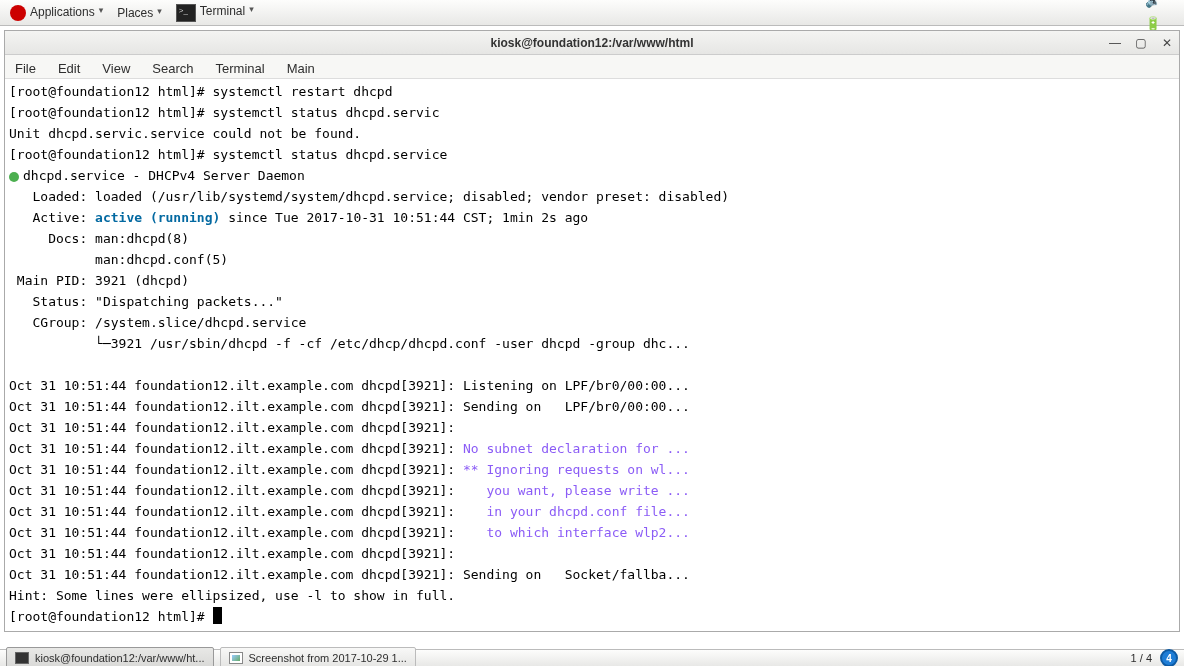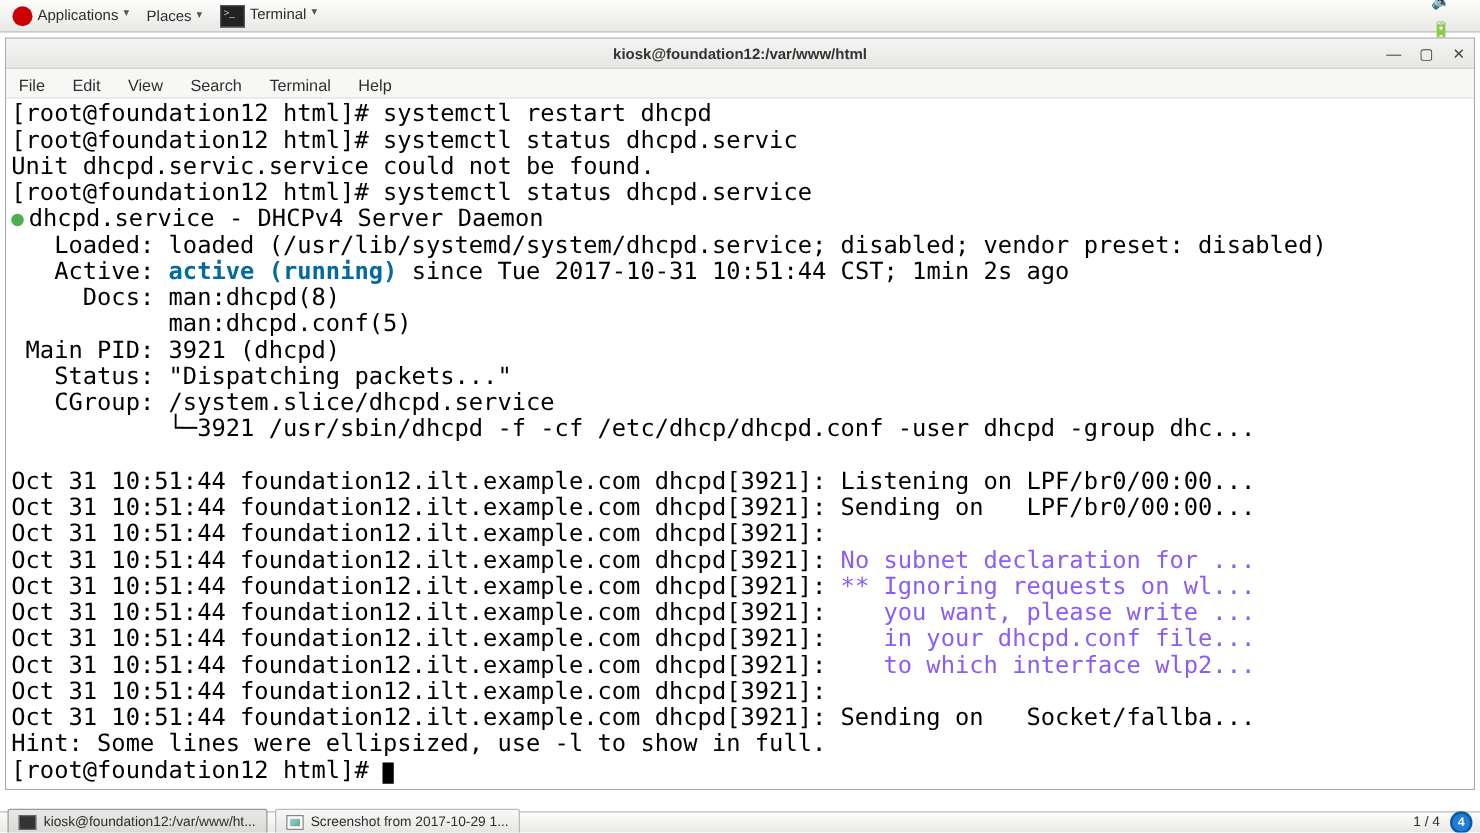--- a/index.html
+++ b/index.html
@@ -73,21 +73,21 @@
   font-size: 13px;
   color: #2e2e2e;
 }
 .menu-item { cursor: pointer; padding: 2px 4px; }
 
 .terminal-body {
   flex: 1;
   background: #fff;
   color: #000;
   font-family: "DejaVu Sans Mono", "Liberation Mono", monospace;
-  font-size: 19px;
+  font-size: 13px;
   line-height: 21px;
   padding: 2px 4px;
   white-space: pre;
   overflow: hidden;
 }
 .green-dot {
   display: inline-block; width: 10px; height: 10px; background: #4caf50; border-radius: 50%;
   vertical-align: middle; margin-right: 4px;
 }
 .active-green { color: #0369a1; font-weight: bold; }
@@ -172,21 +172,21 @@
       <span class="win-btn">▢</span>
       <span class="win-btn">✕</span>
     </div>
   </div>
   <div class="menubar">
     <span class="menu-item">File</span>
     <span class="menu-item">Edit</span>
     <span class="menu-item">View</span>
     <span class="menu-item">Search</span>
     <span class="menu-item">Terminal</span>
-    <span class="menu-item">Help</span>
+    <span class="menu-item">Main</span>
   </div>
   <div class="terminal-body" id="term"><div>[root@foundation12 html]# systemctl restart dhcpd</div><div>[root@foundation12 html]# systemctl status dhcpd.servic</div><div>Unit dhcpd.servic.service could not be found.</div><div>[root@foundation12 html]# systemctl status dhcpd.service</div><div><span class="green-dot"></span>dhcpd.service - DHCPv4 Server Daemon</div><div>   Loaded: loaded (/usr/lib/systemd/system/dhcpd.service; disabled; vendor preset: disabled)</div><div>   Active: <span class="active-green">active (running)</span> since Tue 2017-10-31 10:51:44 CST; 1min 2s ago</div><div>     Docs: man:dhcpd(8)</div><div>           man:dhcpd.conf(5)</div><div> Main PID: 3921 (dhcpd)</div><div>   Status: "Dispatching packets..."</div><div>   CGroup: /system.slice/dhcpd.service</div><div>           └─3921 /usr/sbin/dhcpd -f -cf /etc/dhcp/dhcpd.conf -user dhcpd -group dhc...</div><div>&nbsp;</div><div>Oct 31 10:51:44 foundation12.ilt.example.com dhcpd[3921]: Listening on LPF/br0/00:00...</div><div>Oct 31 10:51:44 foundation12.ilt.example.com dhcpd[3921]: Sending on   LPF/br0/00:00...</div><div>Oct 31 10:51:44 foundation12.ilt.example.com dhcpd[3921]: </div><div>Oct 31 10:51:44 foundation12.ilt.example.com dhcpd[3921]: <span class="warning-orange">No subnet declaration for ...</span></div><div>Oct 31 10:51:44 foundation12.ilt.example.com dhcpd[3921]: <span class="warning-orange">** Ignoring requests on wl...</span></div><div>Oct 31 10:51:44 foundation12.ilt.example.com dhcpd[3921]:    <span class="warning-orange">you want, please write ...</span></div><div>Oct 31 10:51:44 foundation12.ilt.example.com dhcpd[3921]:    <span class="warning-orange">in your dhcpd.conf file...</span></div><div>Oct 31 10:51:44 foundation12.ilt.example.com dhcpd[3921]:    <span class="warning-orange">to which interface wlp2...</span></div><div>Oct 31 10:51:44 foundation12.ilt.example.com dhcpd[3921]: </div><div>Oct 31 10:51:44 foundation12.ilt.example.com dhcpd[3921]: Sending on   Socket/fallba...</div><div>Hint: Some lines were ellipsized, use -l to show in full.</div><div>[root@foundation12 html]# <span class="cursor-block"></span></div></div>
 </div>
 
 <div class="bottom-panel">
   <div class="task-btn active">
     <span class="task-mini-icon"></span>
     <span>kiosk@foundation12:/var/www/ht...</span>
   </div>
   <div class="task-btn">

